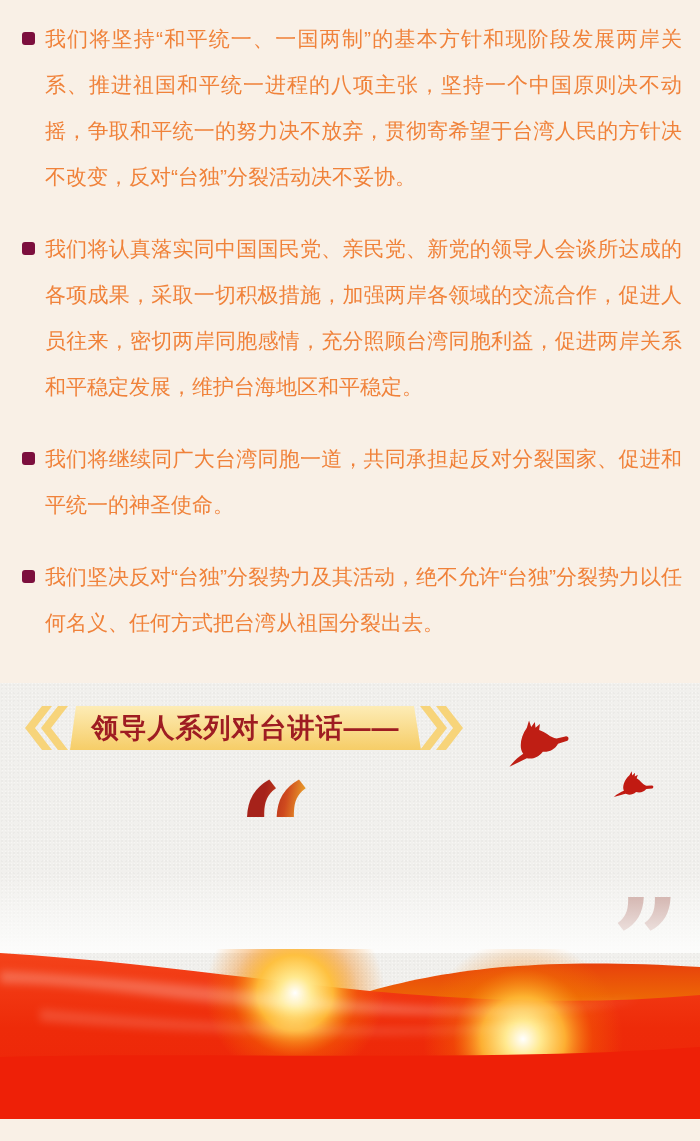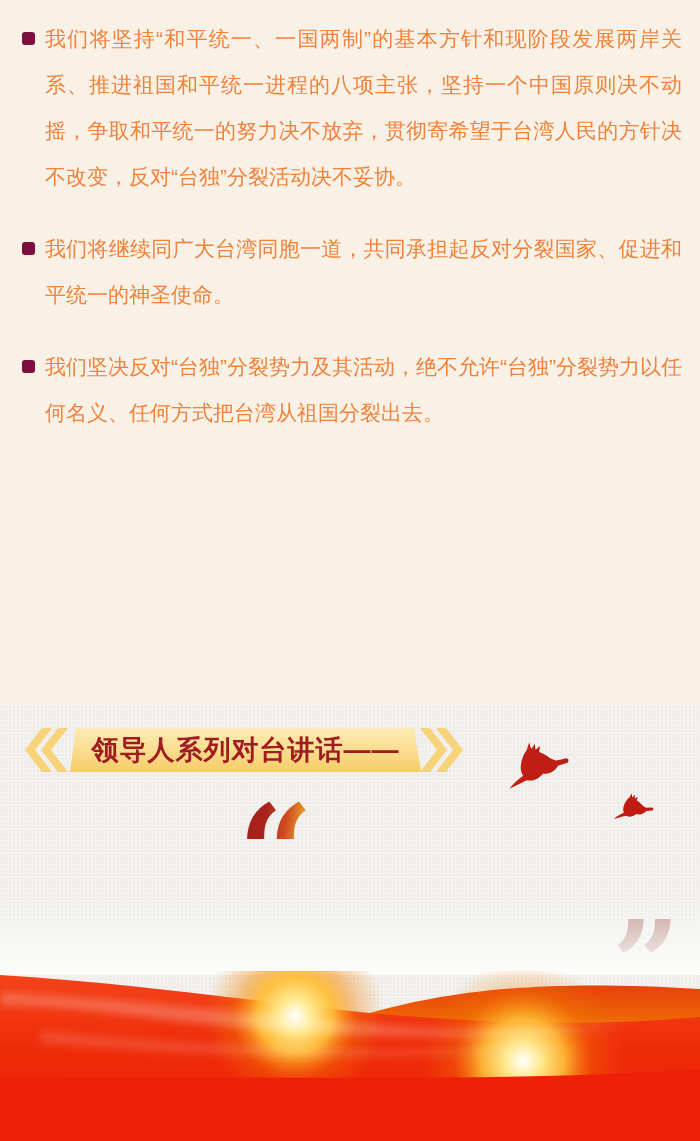--- a/index.html
+++ b/index.html
@@ -9,21 +9,21 @@
   
   .statements{position:absolute;left:0;top:0;width:700px;height:705px;box-sizing:border-box;
               padding:16px 18px 0 22px;background:#f9f0e6;}
   .stmt{display:flex;margin-bottom:26px;}
   .stmt-marker{flex:0 0 13px;width:13px;height:13px;margin:16px 10px 0 0;
                background:#7c0f3d;border-radius:3px;}
   .stmt-text{margin:0;width:637px;font-size:21px;line-height:46px;color:#f0823a;
              text-align:justify;}
 
   
-  .speeches{position:absolute;left:0;top:705px;width:700px;height:436px;background:#f1f0ed;}
+  .speeches{position:absolute;left:0;top:683px;width:700px;height:436px;background:#f1f0ed;}
   .speeches .texture{position:absolute;inset:0;pointer-events:none;
       background-image:radial-gradient(rgba(0,0,0,.025) 1px,transparent 1px),
                        radial-gradient(rgba(255,255,255,.4) 1px,transparent 1px);
       background-size:4px 4px,3px 3px;background-position:0 0,1px 2px;}
 
   
   .ribbon{position:absolute;left:22px;top:22px;width:444px;height:46px;}
   .ribbon svg{position:absolute;left:0;top:0;}
   .ribbon-title{position:absolute;left:48px;top:0;width:351px;height:46px;line-height:46px;
                 text-align:center;font-size:27px;font-weight:bold;color:#9e1c22;letter-spacing:1px;}
@@ -53,20 +53,24 @@
 </style>
 </head>
 <body>
 
 <div class="page">
 
   <section class="statements">
     <div class="stmt">
       <span class="stmt-marker"></span>
       <p class="stmt-text">我们将坚持“和平统一、一国两制”的基本方针和现阶段发展两岸关系、推进祖国和平统一进程的八项主张，坚持一个中国原则决不动摇，争取和平统一的努力决不放弃，贯彻寄希望于台湾人民的方针决不改变，反对“台独”分裂活动决不妥协。</p>
+    </div>
+    <div class="stmt">
+      <span class="stmt-marker"></span>
+      <p class="stmt-text">我们将认真落实同中国国民党、亲民党、新党的领导人会谈所达成的各项成果，采取一切积极措施，加强两岸各领域的交流合作，促进人员往来，密切两岸同胞感情，充分照顾台湾同胞利益，促进两岸关系和平稳定发展，维护台海地区和平稳定。</p>
     </div>
     <div class="stmt">
       <span class="stmt-marker"></span>
       <p class="stmt-text">我们将继续同广大台湾同胞一道，共同承担起反对分裂国家、促进和平统一的神圣使命。</p>
     </div>
     <div class="stmt" style="margin-bottom:33px;">
       <span class="stmt-marker"></span>
       <p class="stmt-text">我们坚决反对“台独”分裂势力及其活动，绝不允许“台独”分裂势力以任何名义、任何方式把台湾从祖国分裂出去。</p>
     </div>
   </section>

